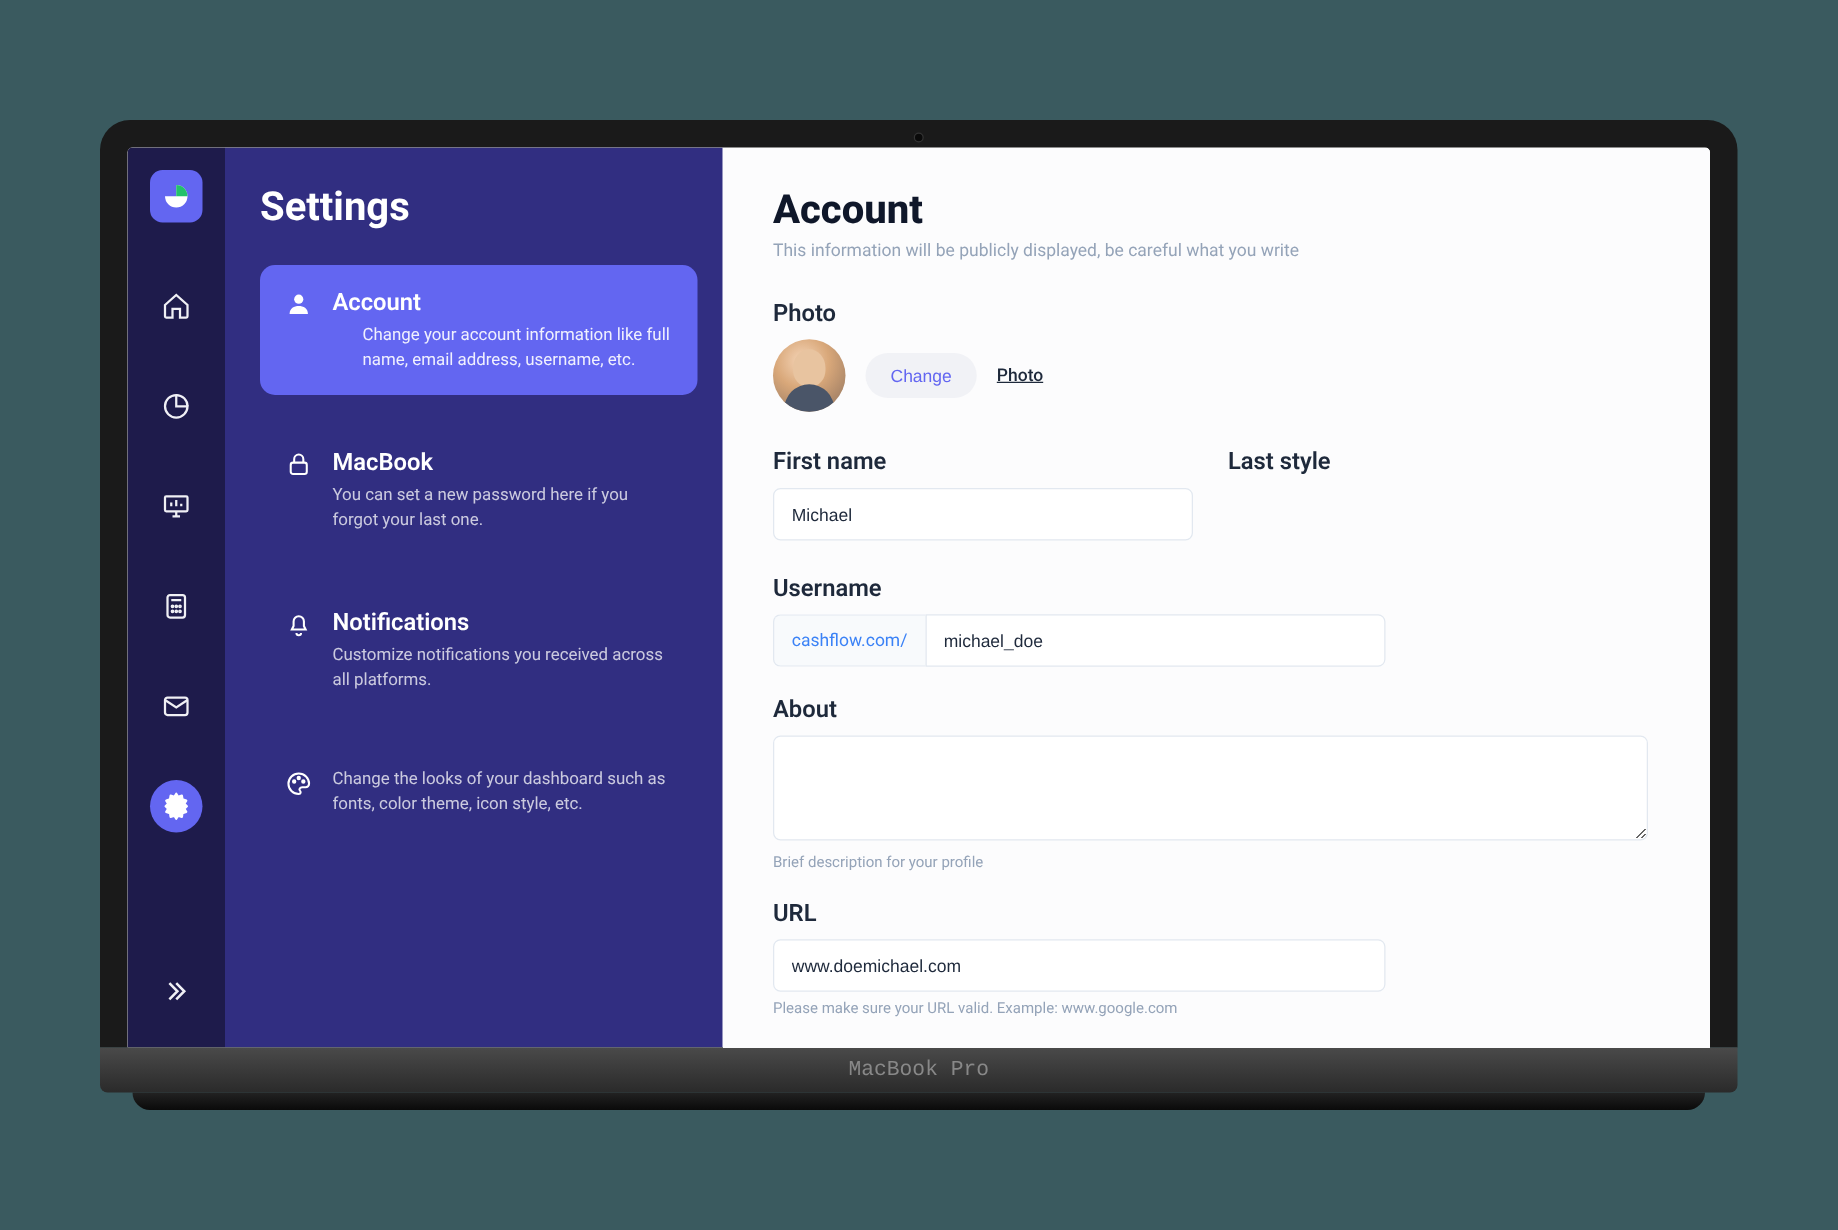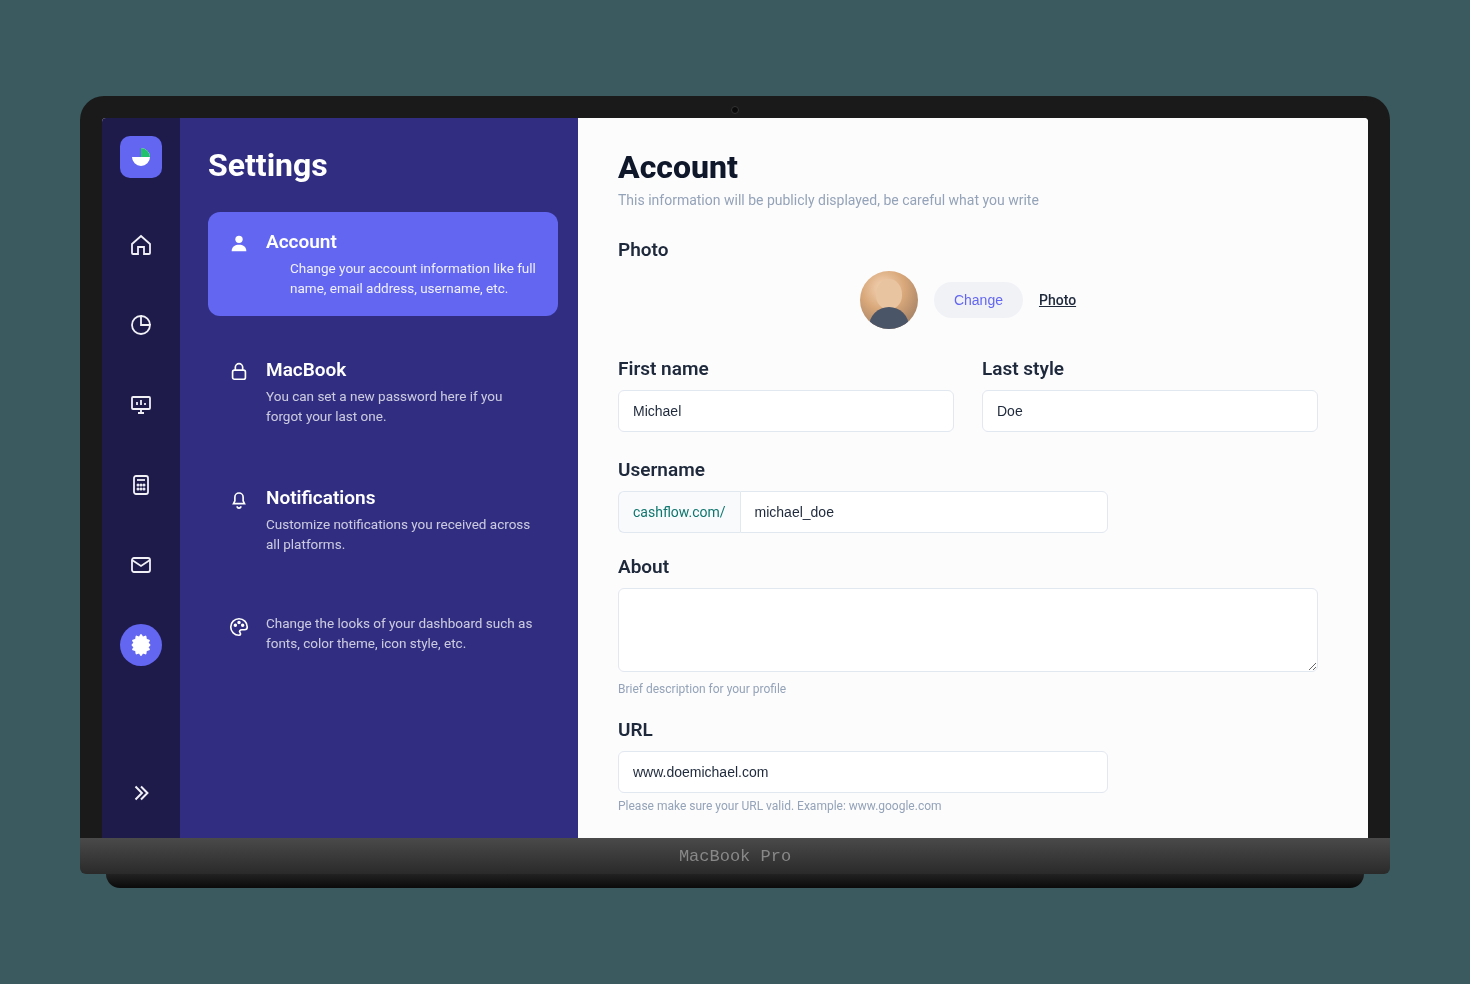--- a/index.html
+++ b/index.html
@@ -189,21 +189,20 @@
       font-weight: 600;
       color: #1e293b;
       margin-bottom: 10px;
       display: block;
     }
     .photo-row {
       display: flex;
       align-items: center;
       gap: 16px;
       margin-bottom: 28px;
-      justify-content: center;
     }
     .avatar {
       width: 58px;
       height: 58px;
       border-radius: 50%;
       background: radial-gradient(circle at 40% 30%, #f5d5b8 0%, #d9a87a 40%, #8b6f5c 100%);
       overflow: hidden;
       position: relative;
     }
     .avatar::after {
@@ -264,21 +263,21 @@
       display: flex;
       width: 70%;
       margin-bottom: 22px;
     }
     .username-prefix {
       border: 1px solid #e2e8f0;
       border-right: none;
       border-radius: 6px 0 0 6px;
       padding: 12px 14px;
       font-size: 14px;
-      color: #0f766e;
+      color: #3b82f6;
       background: #f8fafc;
     }
     .username-group .text-input {
       border-radius: 0 6px 6px 0;
     }
     .about-textarea {
       width: 100%;
       border: 1px solid #e2e8f0;
       border-radius: 6px;
       padding: 12px 14px;
@@ -429,21 +428,20 @@
           <span class="remove-link">Photo</span>
         </div>
 
         <div class="name-row">
           <div class="fg">
             <label class="field-label">First name</label>
             <input class="text-input" value="Michael" style="">
           </div>
           <div class="fg">
             <label class="field-label">Last style</label>
-            <input class="text-input" value="Doe" style="">
           </div>
         </div>
 
         <label class="field-label">Username</label>
         <div class="username-group">
           <span class="username-prefix">cashflow.com/</span>
           <input class="text-input" value="michael_doe" style="">
         </div>
 
         <label class="field-label">About</label>

